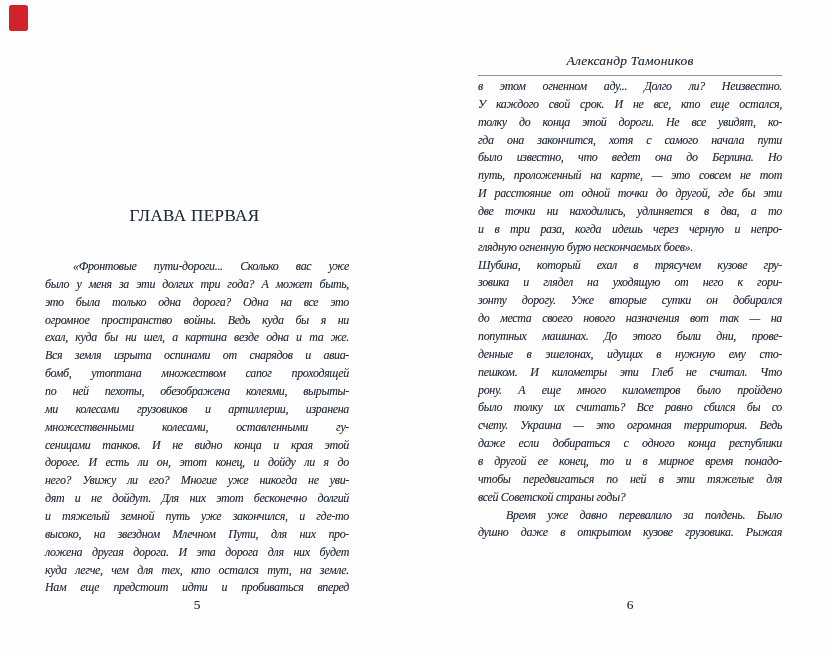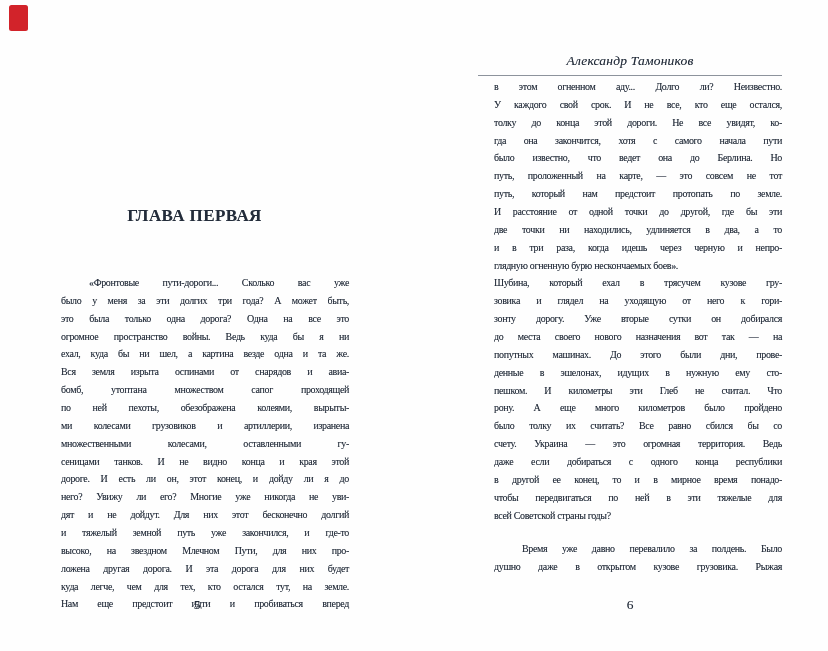--- a/index.html
+++ b/index.html
@@ -11,32 +11,32 @@
   }
   .bookmark{
     position:absolute;left:9px;top:5px;width:19px;height:26px;
     border-radius:2.5px;background:var(--bookmark,#d2232a);text-shadow:none;
   }
   .page{position:absolute;top:0;height:503px;}
   .page.left{left:45px;width:304px;}
   .page.right{left:478px;width:304px;}
   .chapter-title{
     position:absolute;top:206px;left:0;right:5px;text-align:center;
-    font-weight:bold;font-size:17px;letter-spacing:.4px;
+    font-weight:normal;font-size:17px;letter-spacing:.4px;
   }
   .running-head{
     position:absolute;top:53px;left:0;right:0;text-align:center;
     font-style:italic;font-size:13.5px;letter-spacing:.2px;
   }
   .rule{position:absolute;top:75px;left:0;right:0;height:1px;background:var(--rule,#8d939c);text-shadow:none;}
-  .body-text{position:absolute;left:16px;right:0;font-size:10px;line-height:17.86px;letter-spacing:-0.35px;}
+  .body-text{position:absolute;left:0;right:0;font-size:12px;line-height:17.86px;letter-spacing:-0.35px;font-style:italic;}
   .body-text.left-body{top:258px;}
   .body-text.right-body{top:78px;}
   .line{white-space:nowrap;text-align:justify;text-align-last:justify;}
-  .line.indent{text-indent:28px;margin-top:16px;}
+  .line.indent{text-indent:28px;}
   .line.end{text-align-last:left;}
   .page-num{position:absolute;top:597px;left:0;right:0;text-align:center;font-size:13.5px;}
 </style>
 </head>
 <body>
 
 <div class="stage" style="--ink: #232c3a; --rule: #8d939c; --bookmark: #d2232a;">
 
   <div class="bookmark"></div>
 
@@ -69,21 +69,20 @@
   <div class="page right">
     <div class="running-head">Александр Тамоников</div>
     <div class="rule"></div>
     <div class="body-text right-body">
         <div class="line">в этом огненном аду... Долго ли? Неизвестно.</div>
         <div class="line">У каждого свой срок. И не все, кто еще остался,</div>
         <div class="line">толку до конца этой дороги. Не все увидят, ко-</div>
         <div class="line">гда она закончится, хотя с самого начала пути</div>
         <div class="line">было известно, что ведет она до Берлина. Но</div>
         <div class="line">путь, проложенный на карте, — это совсем не тот</div>
-        <div class="line">путь, который нам предстоит протопать по земле.</div>
         <div class="line">И расстояние от одной точки до другой, где бы эти</div>
         <div class="line">две точки ни находились, удлиняется в два, а то</div>
         <div class="line">и в три раза, когда идешь через черную и непро-</div>
         <div class="line end">глядную огненную бурю нескончаемых боев».</div>
         <div class="line">Шубина, который ехал в трясучем кузове гру-</div>
         <div class="line">зовика и глядел на уходящую от него к гори-</div>
         <div class="line">зонту дорогу. Уже вторые сутки он добирался</div>
         <div class="line">до места своего нового назначения вот так — на</div>
         <div class="line">попутных машинах. До этого были дни, прове-</div>
         <div class="line">денные в эшелонах, идущих в нужную ему сто-</div>

